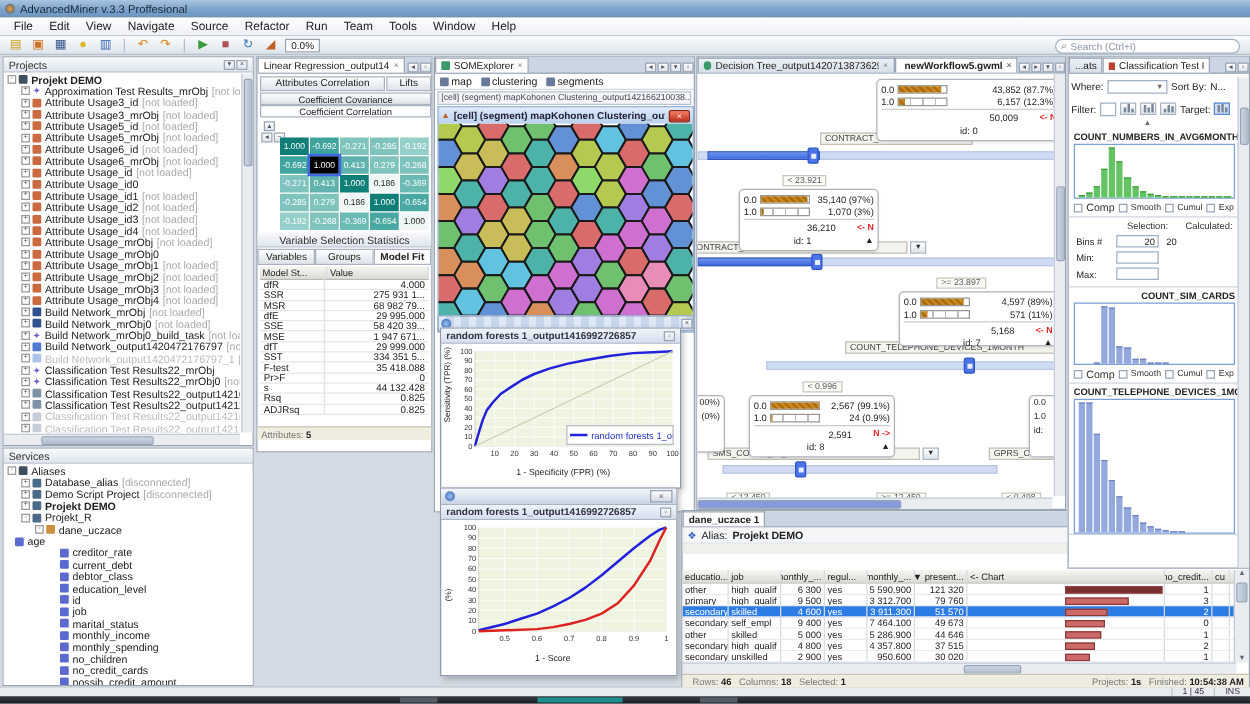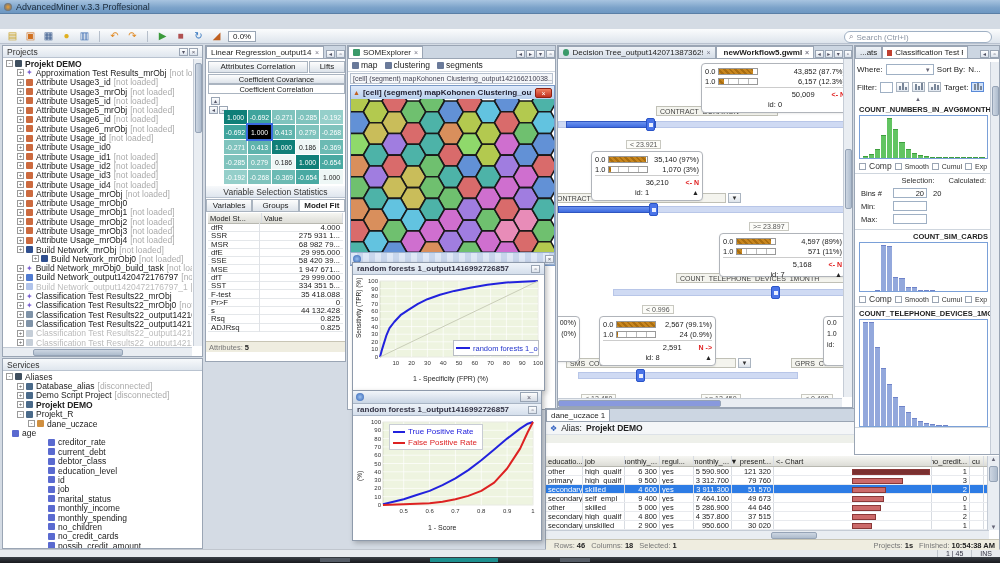--- a/index.html
+++ b/index.html
@@ -73,20 +73,33 @@
 .sqlg{color:#0a9a55}
 </style>
 </head>
 <body>
 
 <div id="stage">
   <div class="abs" id="titlebar">
     <span style="width:8px;height:8px;border-radius:50%;background:radial-gradient(#f0a030,#3060a0);display:inline-block"></span>
     <span>AdvancedMiner v.3.3 Proffesional</span>
   </div>
+  <div class="abs" id="menubar">
+      <span class="menu-item">File</span>
+      <span class="menu-item">Edit</span>
+      <span class="menu-item">View</span>
+      <span class="menu-item">Navigate</span>
+      <span class="menu-item">Source</span>
+      <span class="menu-item">Refactor</span>
+      <span class="menu-item">Run</span>
+      <span class="menu-item">Team</span>
+      <span class="menu-item">Tools</span>
+      <span class="menu-item">Window</span>
+      <span class="menu-item">Help</span>
+    </div>
   <div class="abs" id="toolbar">
       <span class="tbi" style="color: rgb(201, 162, 39);">▤</span>
       <span class="tbi" style="color: rgb(208, 112, 32);">▣</span>
       <span class="tbi" style="color: rgb(58, 90, 140);">▦</span>
       <span class="tbi" style="color: rgb(224, 176, 32);">●</span>
       <span class="tbi" style="color: rgb(58, 106, 176);">▥</span>
       <span class="tbsep"></span>
       <span class="tbi" style="color: rgb(224, 136, 32);">↶</span>
       <span class="tbi" style="color: rgb(224, 136, 32);">↷</span>
       <span class="tbsep"></span>
@@ -225,21 +238,21 @@
           <span class="tico" style="background: rgb(204, 106, 63);"></span>
           <span>Attribute Usage_mrObj4</span>
           <span class="tsuf">[not loaded]</span>
         </div>
         <div class="trow" style="height: 9.3px; padding-left: 14px;">
           <span class="texp">+</span>
           <span class="tico" style="background: rgb(47, 79, 143);"></span>
           <span>Build Network_mrObj</span>
           <span class="tsuf">[not loaded]</span>
         </div>
-        <div class="trow" style="height: 9.3px; padding-left: 29px;">
+        <div class="trow" style="height: 9.3px; padding-left: 14px;">
           <span class="texp">+</span>
           <span class="tico" style="background: rgb(47, 79, 143);"></span>
           <span>Build Network_mrObj0</span>
           <span class="tsuf">[not loaded]</span>
         </div>
         <div class="trow" style="height: 9.3px; padding-left: 14px;">
           <span class="texp">+</span>
           <span style="color: rgb(122, 95, 208); margin-right: 3px; font-size: 8px; flex: 0 0 auto;">✦</span>
           <span>Build Network_mrObj0_build_task</span>
           <span class="tsuf">[not loaded]</span>
@@ -806,21 +819,21 @@
     <div class="vscroll" style="right:0;top:13px;bottom:10px">
         <div class="vthumb" style="top:90px;height:60px"></div>
       </div>
     <div class="hscroll" style="left:0;right:10px;bottom:0">
         <div class="hthumb" style="left:0;width:163px;background:#8899dd"></div>
       </div>
   </div>
 
   <div class="panel" style="left:545px;top:408px;width:455px;height:141px;z-index:2">
     <div style="height:13px;background:#ccd6e2;border-bottom:1px solid #9aa5b4;display:flex;align-items:flex-end">
-      <div class="tab sel" style="font-weight:normal">
+      <div class="tab sel" style="font-weight:bold">
           <span>dane_uczace 1</span>
         </div>
       <span style="flex:1"></span>
       <span class="wbtn">⊙</span>
         <span class="wbtn">×</span>
       <div style="width:118px;height:13px;background:linear-gradient(#f7f9fb,#dfe6ee);border-left:1px solid #9aa5b4;font-size:8px;display:flex;align-items:center;padding:0 3px;gap:2px">
         <span style="flex:1;overflow:hidden;white-space:nowrap">Output - newWorkflow5</span>
         <span class="wbtn">▾</span>
           <span class="wbtn">▫</span>
       </div>
@@ -1228,30 +1241,20 @@
         <line y1="4" y2="87" x1="120.27586206896551" x2="120.27586206896551" stroke="#fff" stroke-width=".7"></line>
         <text x="120.27586206896551" y="95" text-anchor="middle" font-size="6" fill="#333">0.8</text>
         <line y1="4" y2="87" x1="146.13793103448276" x2="146.13793103448276" stroke="#fff" stroke-width=".7"></line>
         <text x="146.13793103448276" y="95" text-anchor="middle" font-size="6" fill="#333">0.9</text>
         <line y1="4" y2="87" x1="172" x2="172" stroke="#fff" stroke-width=".7"></line>
         <text x="172" y="95" text-anchor="middle" font-size="6" fill="#333">1</text>
         <polyline points="22.0,86.2 42.7,81.2 55.6,77.0 68.6,72.9 81.5,67.1 94.4,60.4 107.3,52.1 120.3,42.2 133.2,31.4 146.1,20.6 159.1,10.6 166.8,5.7 172.0,4.0" fill="none" stroke="#2222dd" stroke-width="2" stroke-linejoin="round"></polyline>
         <polyline points="22.0,87.0 42.7,86.2 68.6,85.3 81.5,83.7 94.4,81.2 107.3,77.9 120.3,72.9 133.2,64.6 146.1,50.5 159.1,30.6 166.8,14.0 172.0,4.0" fill="none" stroke="#dd2222" stroke-width="2" stroke-linejoin="round"></polyline>
       </svg>
     <div class="axlbl" style="left:75px;top:133px"><span>1 - Score</span></div>
-    <div id="score-legend" style="position:absolute;left:36px;top:33px;width:94px;background:#fff;border:1px solid #c8ccd4;padding:2px 3px;display:flex;flex-direction:column;gap:2px">
-        <div style="display: flex; align-items: center; gap: 3px;">
-          <span style="width: 12px; height: 2px; background: rgb(34, 34, 221);"></span>
-          <span style="font-size: 8px; color: rgb(34, 34, 221);">True Positive Rate</span>
-        </div>
-        <div style="display: flex; align-items: center; gap: 3px;">
-          <span style="width: 12px; height: 2px; background: rgb(221, 34, 34);"></span>
-          <span style="font-size: 8px; color: rgb(221, 34, 34);">False Positive Rate</span>
-        </div>
-      </div>
   </div>
 
   <div class="abs" style="left:0;top:549px;width:1000px;height:8px;background:#e8ebef;border-top:1px solid #c0c6ce;display:flex;align-items:center;justify-content:flex-end;font-size:7px;color:#334">
     <span style="border-left:1px solid #c0c6ce;padding:0 8px">1 | 45</span>
     <span style="border-left:1px solid #c0c6ce;padding:0 8px">INS</span>
   </div>
   <div class="abs" style="left:0;top:557px;width:1000px;height:6px;background:linear-gradient(#3a3f46,#17191d)">
     <span class="abs" style="left:430px;top:1px;width:68px;height:4px;background:#1d8f8f"></span>
     <span class="abs" style="left:320px;top:1px;width:30px;height:4px;background:#555c66"></span>
     <span class="abs" style="left:560px;top:1px;width:30px;height:4px;background:#555c66"></span>

